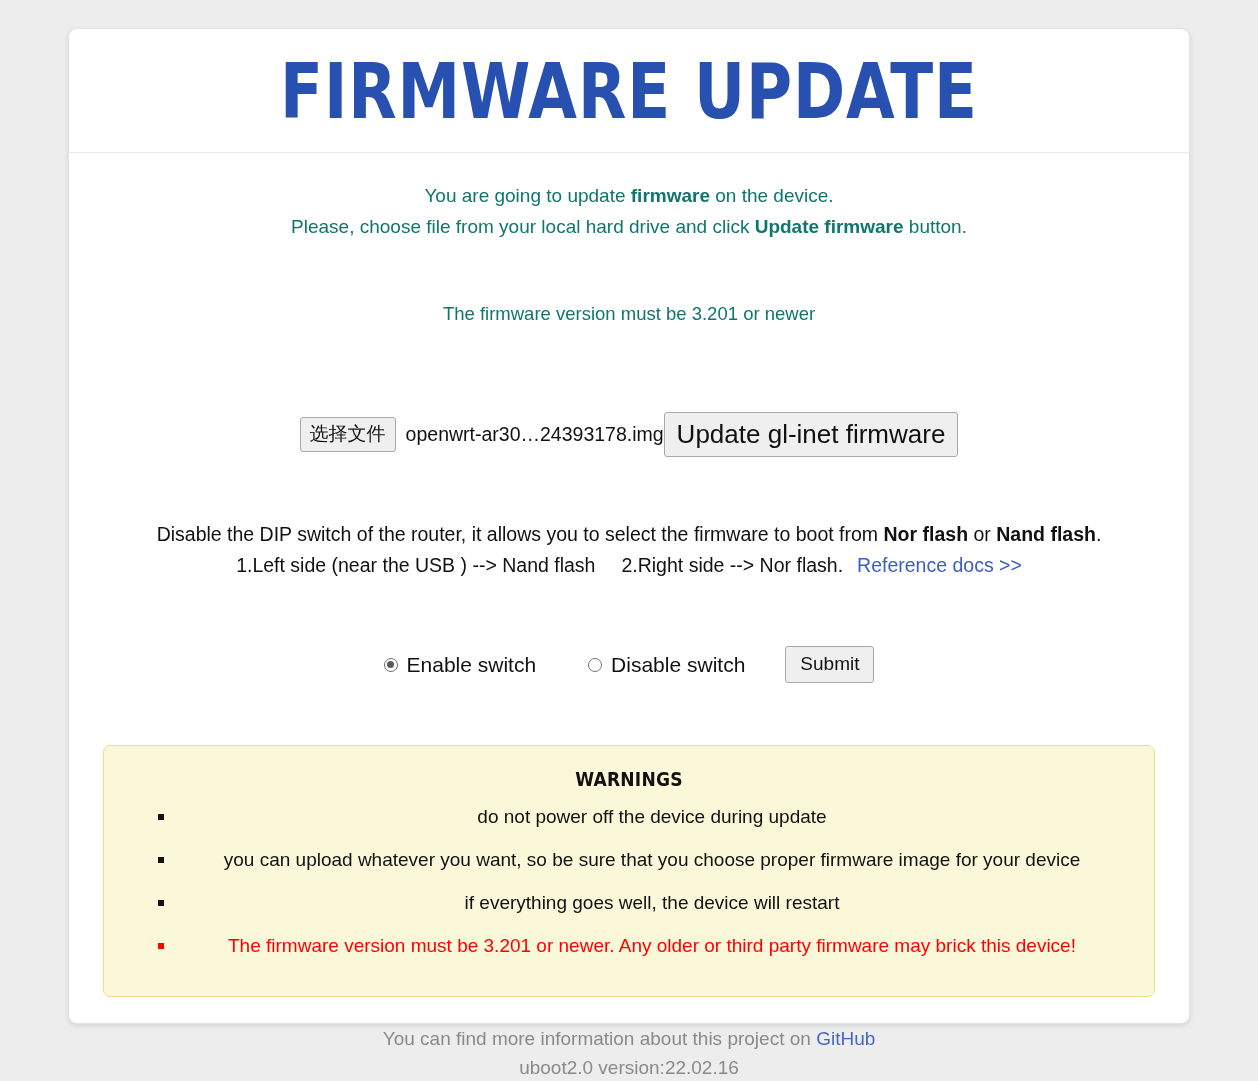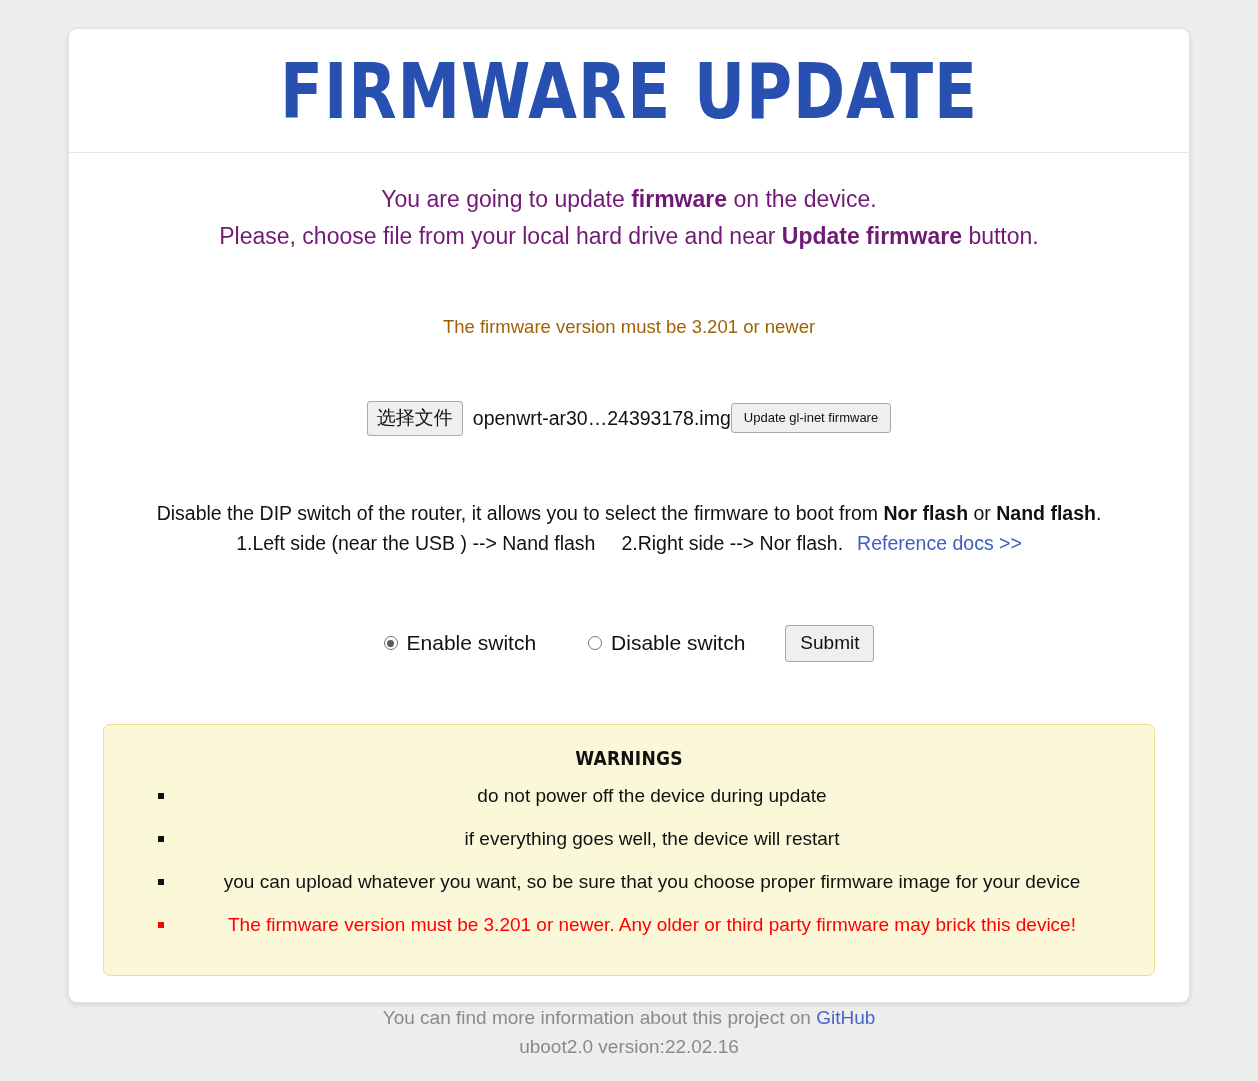--- a/index.html
+++ b/index.html
@@ -51,36 +51,36 @@
     transform: scaleX(0.92);
     transform-origin: center;
   }
 
   .card-body {
     padding: 28px 34px 26px 34px;
     text-align: center;
   }
 
   .intro {
-    font-size: 23px;
-    color: #701a75;
+    font-size: 19px;
+    color: #0f766e;
     line-height: 1.62;
     margin: 0;
   }
   .intro b { font-weight: bold; }
 
   .red-note {
-    color: #a16207;
+    color: #0f766e;
     font-size: 18.5px;
     margin: 59px 0 0 0;
     line-height: 1.3;
   }
 
   .file-row {
-    margin-top: 62px;
+    margin-top: 86px;
     display: flex;
     align-items: center;
     justify-content: center;
     gap: 0;
   }
 
   .btn {
     font-family: "Liberation Sans", sans-serif;
     font-size: 18px;
     color: #111;
@@ -99,21 +99,21 @@
 
   .file-name {
     font-size: 19.5px;
     color: #111;
     padding: 0 0 0 10px;
     white-space: nowrap;
     text-align: center;
   }
 
   .update-btn {
-    font-size: 13px;
+    font-size: 26px;
     padding: 6px 12px 7px 12px;
   }
 
   .dip-text {
     margin-top: 62px;
     font-size: 19.5px;
     color: #111;
     line-height: 1.56;
   }
   .dip-text b { font-weight: bold; }
@@ -237,21 +237,21 @@
   <div class="card">
 
     <div class="card-header">
       <h1 class="title">FIRMWARE UPDATE</h1>
     </div>
 
     <div class="card-body">
 
       <p class="intro">
         <span><span>You are going to update </span><b>firmware</b><span> on the device.</span></span><br>
-        <span><span>Please, choose file from your local hard drive and near </span><b>Update firmware</b><span> button.</span></span>
+        <span><span>Please, choose file from your local hard drive and click </span><b>Update firmware</b><span> button.</span></span>
       </p>
 
       <p class="red-note">The firmware version must be 3.201 or newer</p>
 
       <div class="file-row">
         <button class="btn file-btn">选择文件</button>
         <span class="file-name">openwrt-ar30…24393178.img</span>
         <button class="btn update-btn">Update gl-inet firmware</button>
       </div>
 
@@ -269,22 +269,22 @@
           <span class="radio"></span>
           <span>Disable switch</span>
         </label>
         <button class="btn submit-btn">Submit</button>
       </div>
 
       <div class="warnings">
         <div class="warn-title">WARNINGS</div>
         <ul class="warn-list">
           <li>do not power off the device during update</li>
+          <li>you can upload whatever you want, so be sure that you choose proper firmware image for your device</li>
           <li>if everything goes well, the device will restart</li>
-          <li>you can upload whatever you want, so be sure that you choose proper firmware image for your device</li>
           <li class="danger">The firmware version must be 3.201 or newer. Any older or third party firmware may brick this device!</li>
         </ul>
       </div>
 
     </div>
   </div>
 
   <div class="footer">
     <div><span>You can find more information about this project on </span><a href="#">GitHub</a></div>
     <div class="footer-version">uboot2.0 version:22.02.16</div>

